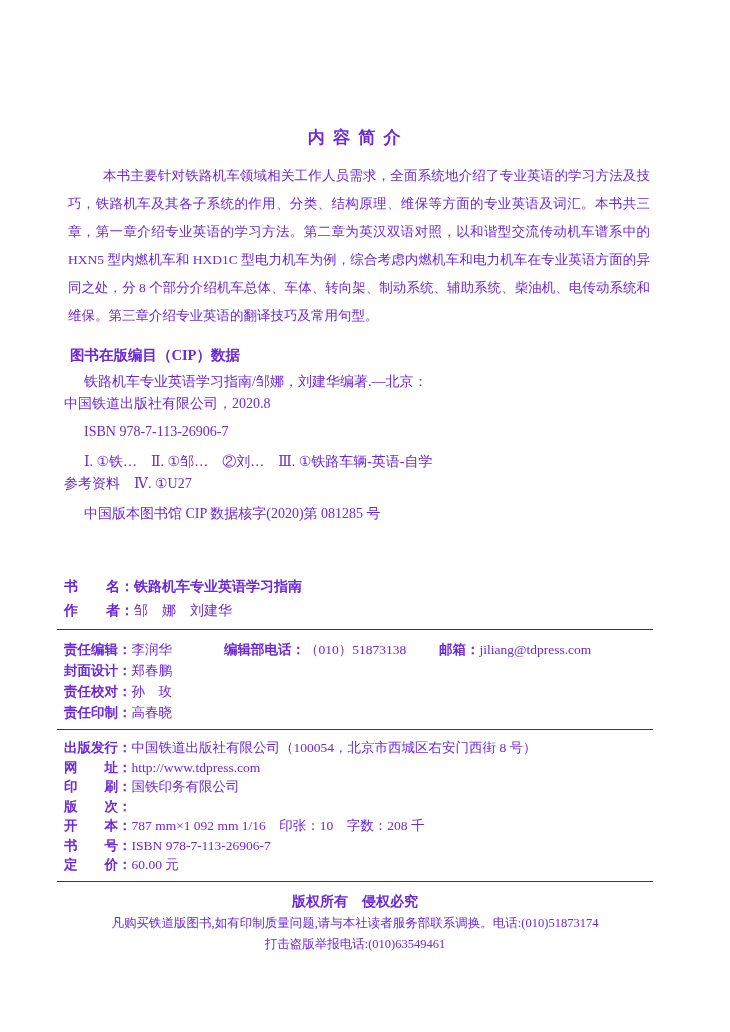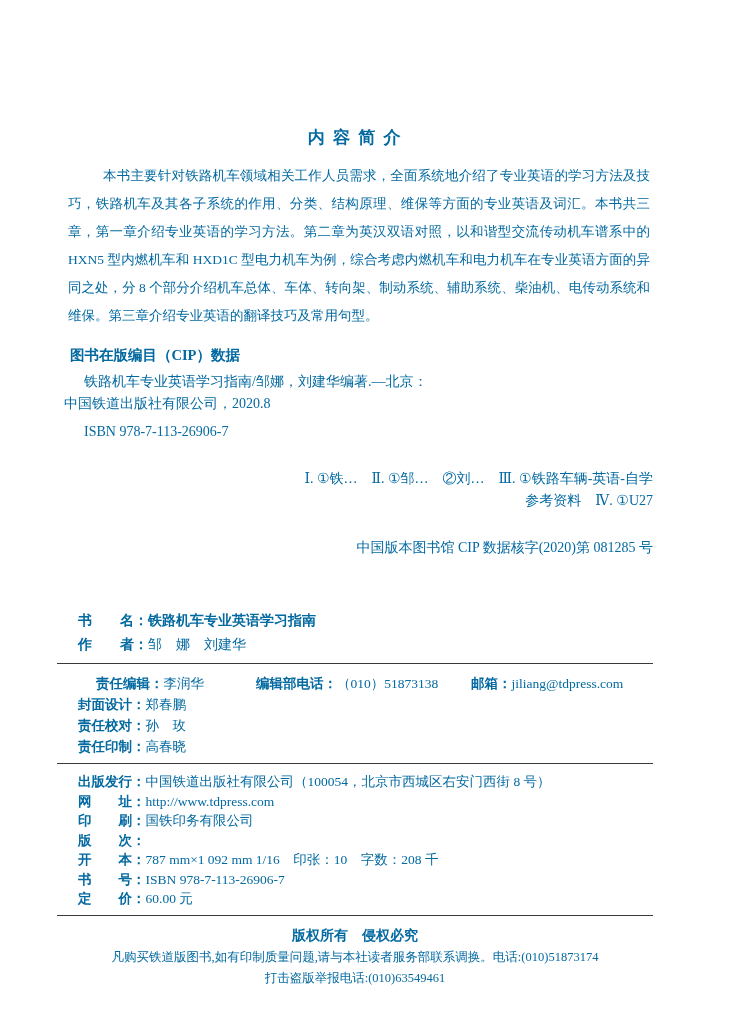--- a/index.html
+++ b/index.html
@@ -1,21 +1,21 @@
 <!DOCTYPE html>
 <html><head>
 <meta charset="utf-8">
 <style>
   html, body { margin: 0; padding: 0; background: #fff; }
   .page {
     position: relative;
     width: 730px; height: 1032px;
     box-sizing: border-box;
     background: #ffffff;
-    color: #0369a1;
+    color: #6d28d9;
     font-family: "Liberation Serif", "DejaVu Serif", serif;
     padding: 126px 77px 0 57px;
     overflow: hidden;
   }
   .doc-title {
     text-align: center;
     font-size: 17px;
     font-weight: bold;
     letter-spacing: 2px;
   }
@@ -27,37 +27,37 @@
     text-align: justify;
   }
   .intro p { margin: 0; text-indent: 2.6em; }
   .cip-heading {
     margin: 16px 0 0 13px;
     font-size: 14.5px;
     font-weight: bold;
   }
   .cip-block { font-size: 14px; line-height: 22px; }
   .mt6 { margin-top: 6px; }
-  .mt8 { margin-top: 25px; text-align: right; }
+  .mt8 { margin-top: 8px; }
   .ind1 { margin-left: 27px; }
   .ind0 { margin-left: 7px; }
   .book-block { margin-top: 50px; font-size: 14px; line-height: 24px; }
-  .row { display: flex; margin-left: 21px; }
+  .row { display: flex; margin-left: 7px; }
   .lbl { font-weight: bold; white-space: pre; }
   .val { white-space: pre-wrap; }
   .bold { font-weight: bold; }
   .rule {
     border: none;
     border-top: 1px solid #3a3a3a;
     margin: 6px 0 0 0;
     width: 596px;
   }
   .staff-block { margin-top: 9px; font-size: 13.5px; line-height: 21px; }
   .staff-row1 { display: flex; margin-left: 7px; }
-  .staff-c1 { width: 160px; display: flex; margin-left: 32px; }
+  .staff-c1 { width: 160px; display: flex; }
   .staff-c2 { width: 215px; display: flex; }
   .staff-c3 { flex: 1; display: flex; }
   .pub-block { margin-top: 8px; font-size: 13.5px; line-height: 19.5px; }
   .pub-block .row { margin-bottom: 0; }
   .footer { margin-top: 9px; text-align: center; }
   .footer-notice { font-size: 14px; font-weight: bold; line-height: 22px; }
   .footer-line { font-size: 12.5px; line-height: 21.5px; }
 </style>
 </head>
 <body>

